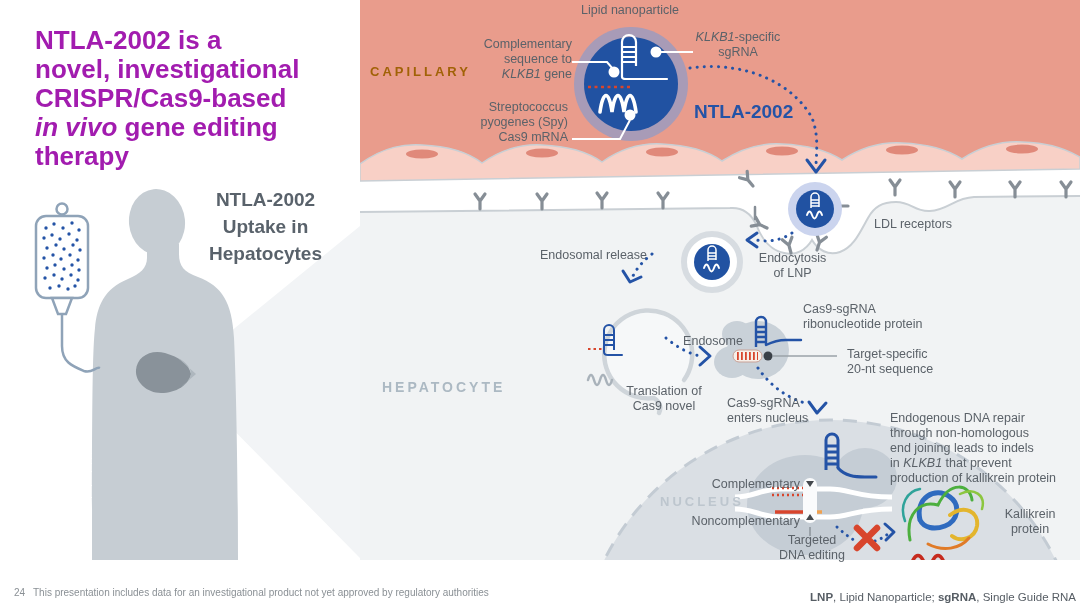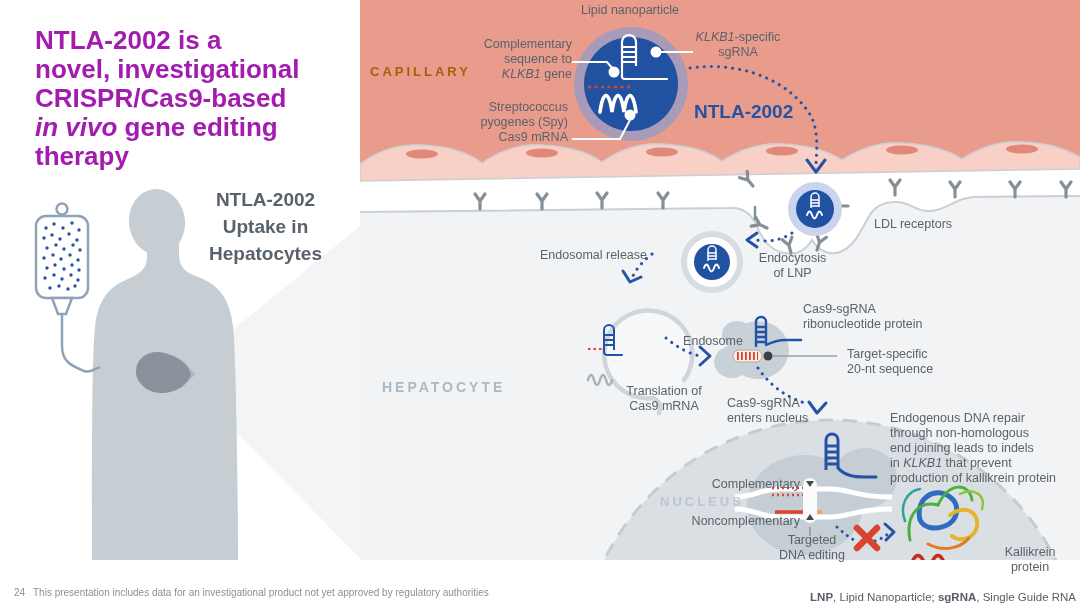--- a/index.html
+++ b/index.html
@@ -299,42 +299,42 @@
   </div>
 
   <div class="product">NTLA-2002</div>
 
   <div class="lbl" style="left:874px;top:217px;">LDL receptors</div>
   <div class="lbl tc ml" style="left:755px;top:251px;width:75px;">Endocytosis
 of LNP</div>
   <div class="lbl tc" style="left:677px;top:290px;width:72px;margin-top:44px;">Endosome</div>
   <div class="lbl" style="left:540px;top:248px;">Endosomal release</div>
   <div class="lbl tc ml" style="left:620px;top:384px;width:88px;">Translation of
-Cas9 mRNA</div>
+Cas9 novel</div>
   <div class="lbl ml" style="left:803px;top:302px;">Cas9-sgRNA
 ribonucleotide protein</div>
   <div class="lbl ml" style="left:847px;top:347px;">Target-specific
 20-nt sequence</div>
   <div class="lbl ml" style="left:727px;top:396px;">Cas9-sgRNA
 enters nucleus</div>
 
   <div class="lbl tr" style="left:700px;top:477px;width:100px;">Complementary</div>
   <div class="lbl tr" style="left:688px;top:514px;width:112px;">Noncomplementary</div>
   <div class="lbl tc ml" style="left:762px;top:533px;width:100px;">Targeted
 DNA editing</div>
 
   <div class="lbl ml" style="left:890px;top:396px;width:195px;">
     <span>Endogenous DNA repair
 through non-homologous
 end joining leads to indels
 in </span><em>KLKB1</em><span> that prevent
 production of kallikrein protein</span>
   </div>
 
-  <div class="lbl tc ml" style="left:991px;top:507px;width:78px;margin-top:38px;">Kallikrein
+  <div class="lbl tc ml" style="left:991px;top:507px;width:78px;">Kallikrein
 protein</div>
 
   <div class="foot" style="left:14px;top:587px;">24</div>
   <div class="foot" style="left:33px;top:587px;">This presentation includes data for an investigational product not yet approved by regulatory authorities</div>
   <div class="abbrev">
     <b>LNP</b><span>, Lipid Nanoparticle; </span><b>sgRNA</b><span>, Single Guide RNA</span>
   </div>
 
 </div>
 

